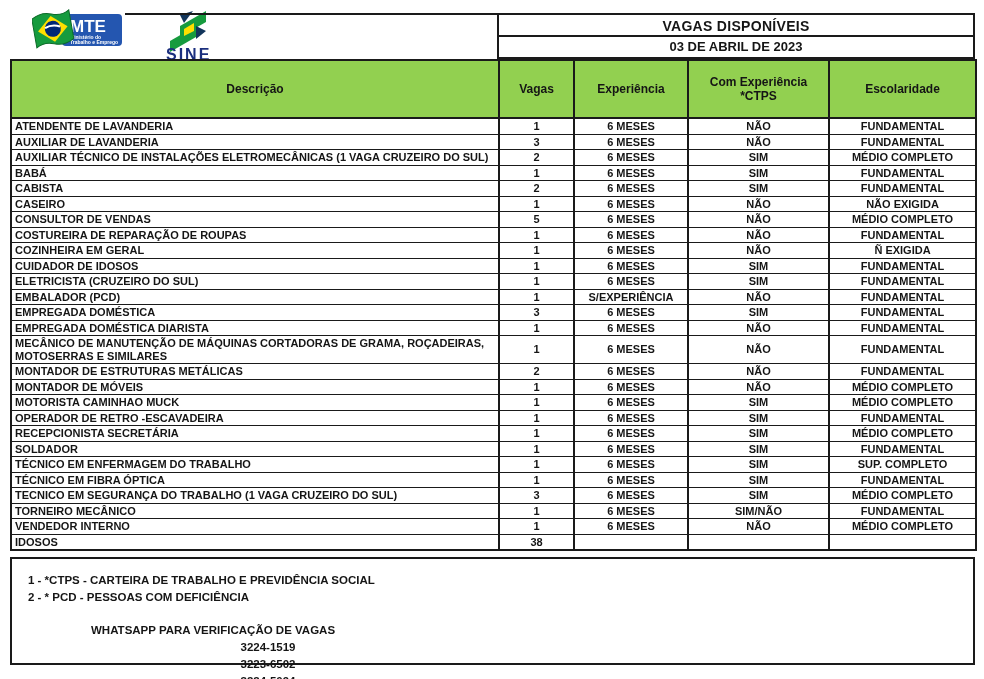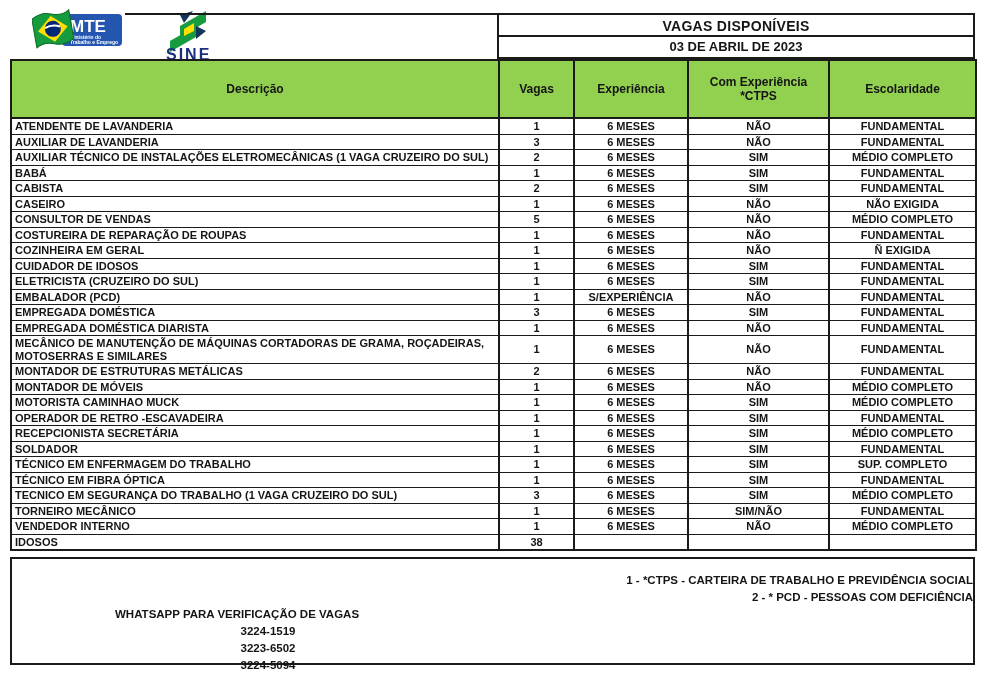--- a/index.html
+++ b/index.html
@@ -48,22 +48,22 @@
   }
   td.desc { text-align: left; }
   td.val  { text-align: center; }
 
   
   .footer-box {
     position: absolute; left: 10px; top: 557px; width: 965px; height: 108px;
     border: 2px solid #1a1a1a; background: #fff;
     padding-top: 13px; font-size: 11.5px;
   }
-  .footer-box .note { padding-left: 4px; line-height: 17px; text-align: right; }
-  .footer-box .whatsapp-label { padding-left: 103px; line-height: 17px; }
+  .footer-box .note { padding-left: 16px; line-height: 17px; }
+  .footer-box .whatsapp-label { padding-left: 79px; line-height: 17px; margin-top: 16px; }
   .footer-box .phone { width: 512px; text-align: center; line-height: 17px; }
 </style>
 </head>
 <body>
 
 <div class="page">
 
   <div class="mte-logo">
     <svg width="92" height="48" viewBox="0 0 92 48">
       <rect x="30" y="8" width="60" height="32" rx="4" fill="#2456b0"></rect>

